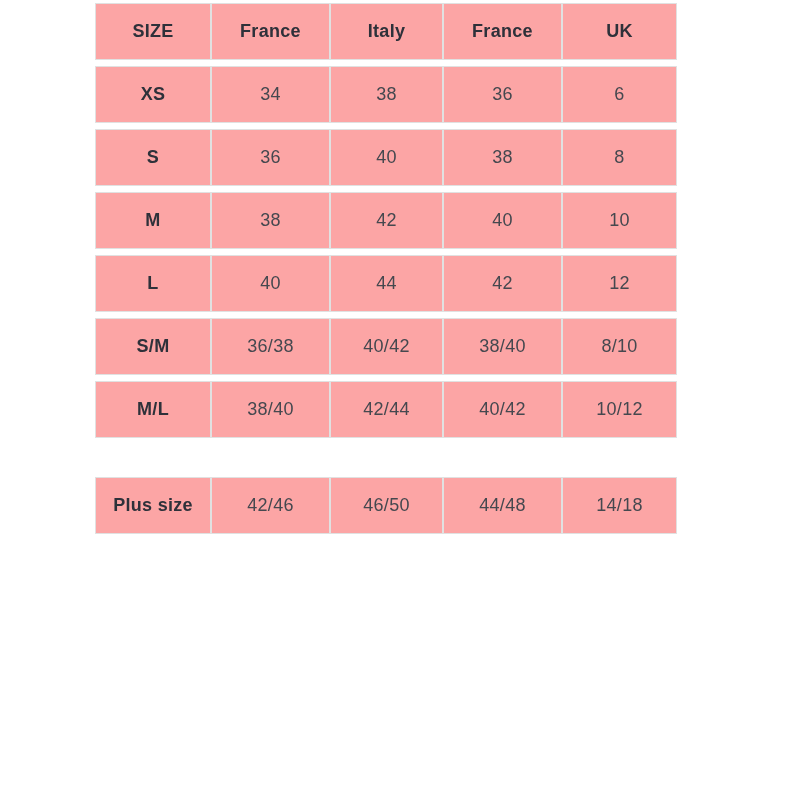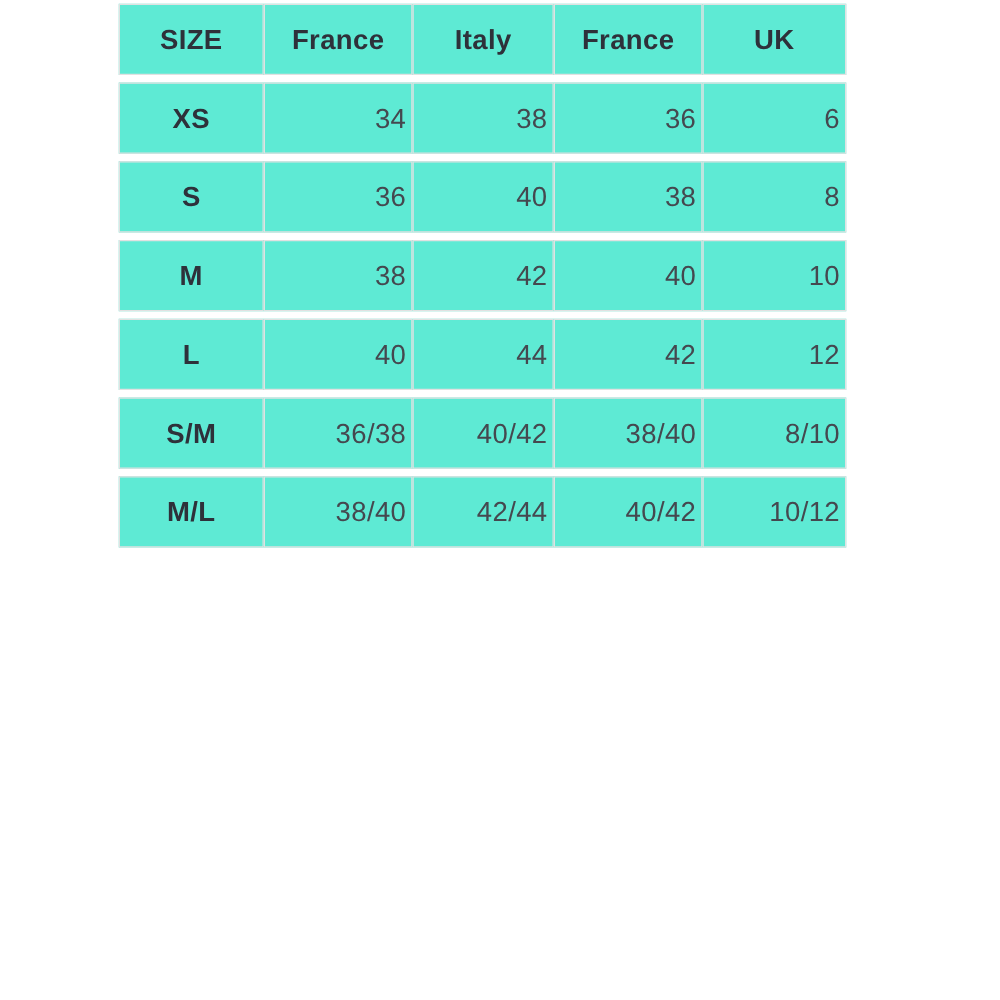--- a/index.html
+++ b/index.html
@@ -17,39 +17,38 @@
     border-collapse: separate;
     border-spacing: 0 6px;
     table-layout: fixed;
     width: 582px;
     margin-left: 95px;
   }
   table.size-table { margin-top: -3px; }
   table.special-table { margin-top: 27px; }
   .conv-table th, .conv-table td {
     border: 1px solid var(--border-color, #e1e1e1);
-    background: #5eead4;
+    background: #fca5a5;
     height: 57px;
     text-align: center;
     vertical-align: middle;
-    font-size: 22px;
+    font-size: 18px;
     letter-spacing: 0.3px;
     padding: 0 4px;
     overflow: hidden;
     white-space: nowrap;
   }
   .conv-table thead th,
   .conv-table tbody th.row-label {
     font-weight: 700;
     color: var(--header-text-color, #2e313a);
   }
   .conv-table td {
     font-weight: 400;
     color: var(--value-text-color, #45484f);
-    text-align: right;
   }
 </style>
 </head>
 <body>
 
 <div class="page">
 
   <table class="conv-table size-table">
     <colgroup>
       <col style="width:116px">
@@ -115,16 +114,23 @@
 
   <table class="conv-table special-table">
     <colgroup>
       <col style="width:116px">
         <col style="width:119px">
         <col style="width:113px">
         <col style="width:119px">
         <col style="width:115px">
     </colgroup>
     <tbody>
+      <tr>
+        <th class="row-label">Plus size</th>
+        <td>42/46</td>
+        <td>46/50</td>
+        <td>44/48</td>
+        <td>14/18</td>
+      </tr>
     </tbody>
   </table>
 
 </div>
 
 </body></html>

